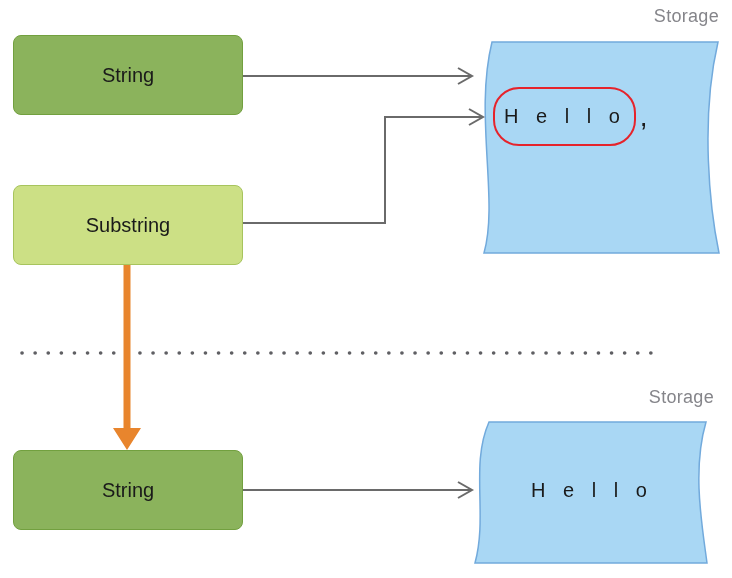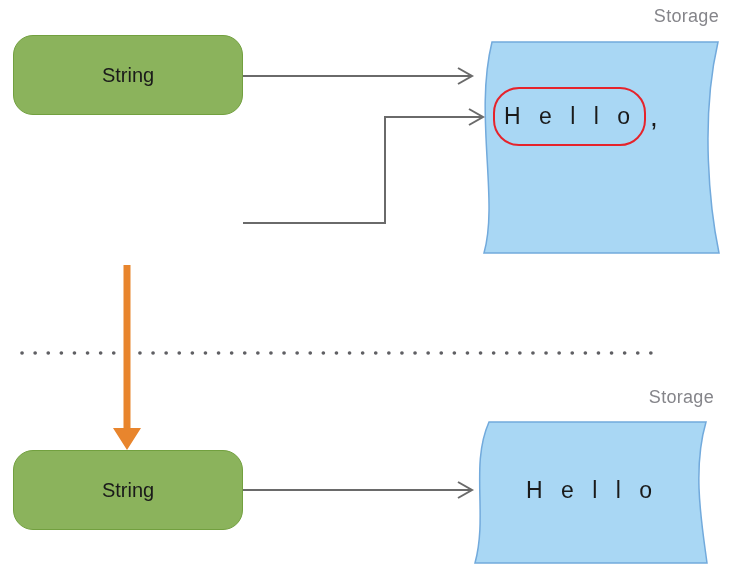--- a/index.html
+++ b/index.html
@@ -14,38 +14,38 @@
   body{background:#ffffff;font-family:"Liberation Sans",sans-serif;}
   .canvas{position:relative;width:732px;height:578px;background:#ffffff;overflow:hidden;}
   .overlay-svg{position:absolute;left:0;top:0;width:732px;height:578px;}
 
   .storage-shape{fill:var(--storage-fill);stroke:var(--storage-border);stroke-width:1.5;}
   .gray-arrow{stroke:var(--gray-line);stroke-width:2;fill:none;stroke-linejoin:miter;}
   .dotted-line{stroke:var(--dot-gray);stroke-width:3.6;fill:none;stroke-linecap:round;stroke-dasharray:0.1 13;}
   .orange-shape{fill:var(--orange-arrow);stroke:none;}
 
   .node-box{
-    position:absolute;width:230px;height:80px;border-radius:20px;
+    position:absolute;width:230px;height:80px;border-radius:8px;
     display:flex;align-items:center;justify-content:center;
     font-size:20px;color:var(--text-black);border:1.5px solid;
   }
   .string-box{background:var(--string-fill);border-color:var(--string-border);}
   .substring-box{background:var(--substring-fill);border-color:var(--substring-border);}
   .box-string-top{left:13px;top:35px;}
   .box-substring{left:13px;top:185px;}
   .box-string-bottom{left:13px;top:450px;}
 
   .storage-label{
     position:absolute;text-align:right;color:var(--label-gray);
     font-size:18px;letter-spacing:0.3px;
   }
   .storage-label-top{left:483px;top:6px;width:236px;}
   .storage-label-bottom{left:484px;top:387px;width:230px;}
 
-  .mem-text{color:var(--text-black);font-size:23px;white-space:pre;border-radius:26px;}
+  .mem-text{color:var(--text-black);font-size:20px;white-space:pre;border-radius:26px;}
   .mem-line1{position:absolute;left:493px;top:87px;height:59px;display:flex;align-items:center;}
   .red-highlight{
     display:inline-flex;align-items:center;height:59px;
     border:2px solid var(--red-box);padding:0 8px 0 9px;letter-spacing:6px;
   }
   .mem-comma{margin-left:4px;font-size:28px;color:var(--text-black);}
   .mem-line2{position:absolute;left:498px;top:172px;height:56px;display:flex;align-items:center;letter-spacing:7px;}
   .mem-line-bottom{
     position:absolute;left:477px;top:462px;width:230px;height:56px;
     display:flex;align-items:center;justify-content:center;letter-spacing:6px;
@@ -70,20 +70,23 @@
 
     <line class="dotted-line" x1="22" y1="353" x2="660" y2="353"></line>
 
     <path class="orange-shape" d="M 123.5 265 L 130.5 265 L 130.5 428 L 141 428 L 127 450 L 113 428 L 123.5 428 Z"></path>
   </svg>
 
   <div class="node-box string-box box-string-top">
     <span>String</span>
   </div>
 
+  <div class="node-box substring-box box-substring">
+    <span>Substring</span>
+  </div>
 
   <div class="node-box string-box box-string-bottom">
     <span>String</span>
   </div>
 
   <div class="storage-label storage-label-top">Storage</div>
   <div class="storage-label storage-label-bottom">Storage</div>
 
   <div class="mem-line1">
     <span class="red-highlight mem-text">H e l l o</span>

